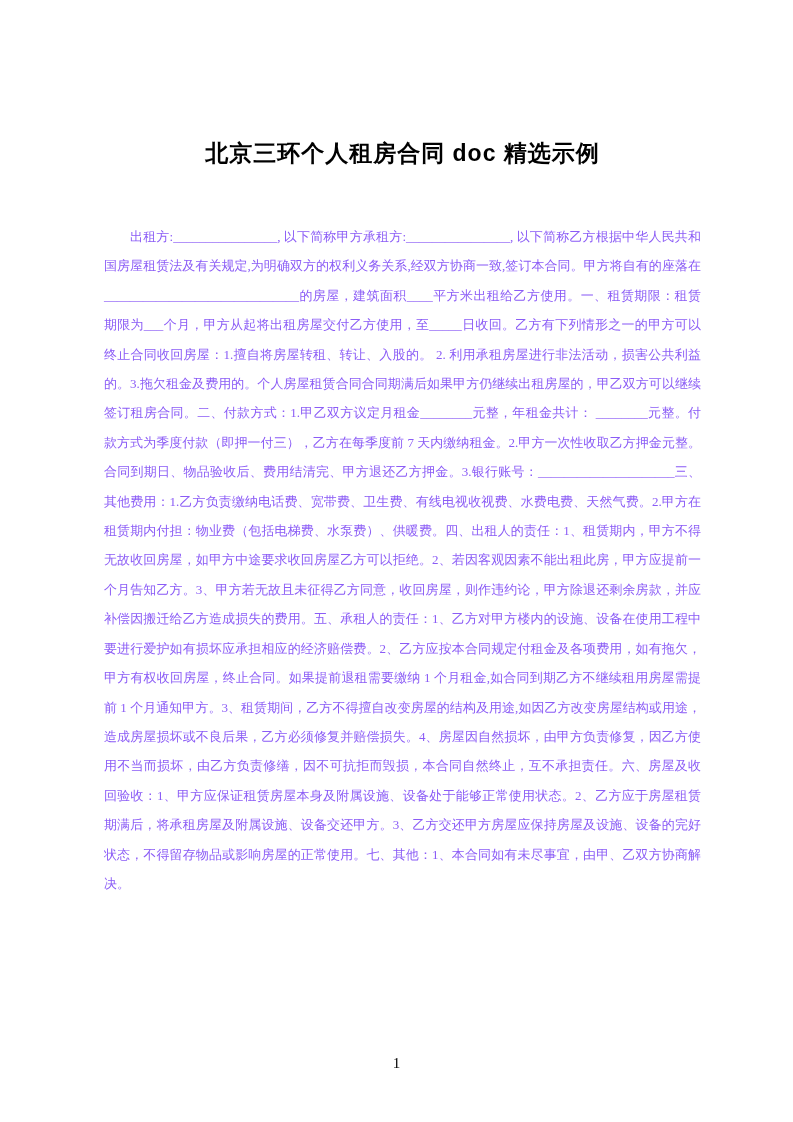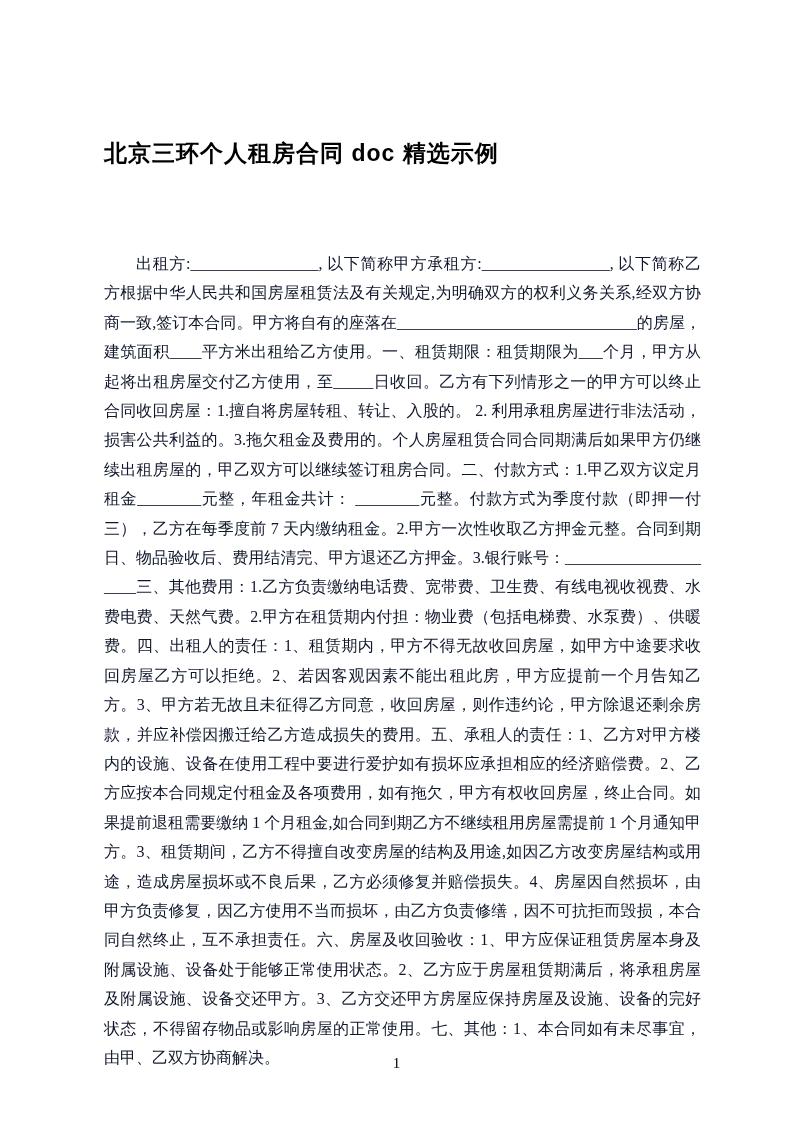--- a/index.html
+++ b/index.html
@@ -17,35 +17,35 @@
   .page {
     position: relative;
     width: 793px;
     height: 1122px;
     box-sizing: border-box;
     background: #ffffff;
     padding: 138px 92px 0 104px;
   }
   .doc-title {
     margin: 0;
-    text-align: left;
+    text-align: center;
     font-family: "Liberation Sans", sans-serif;
     font-size: 23px;
     font-weight: bold;
     letter-spacing: 1px;
     color: #000000;
   }
   .doc-body {
-    margin: 80px 0 0 0;
-    font-size: 16px;
+    margin: 53px 0 0 0;
+    font-size: 13px;
     line-height: 29.4px;
     text-align: justify;
     text-indent: 2em;
     word-break: break-all;
-    color: #0f172a;
+    color: #8b5cf6;
   }
   .page-number {
     position: absolute;
     left: 0;
     right: 0;
     top: 1055px;
     text-align: center;
     font-size: 15px;
     color: #000000;
   }

